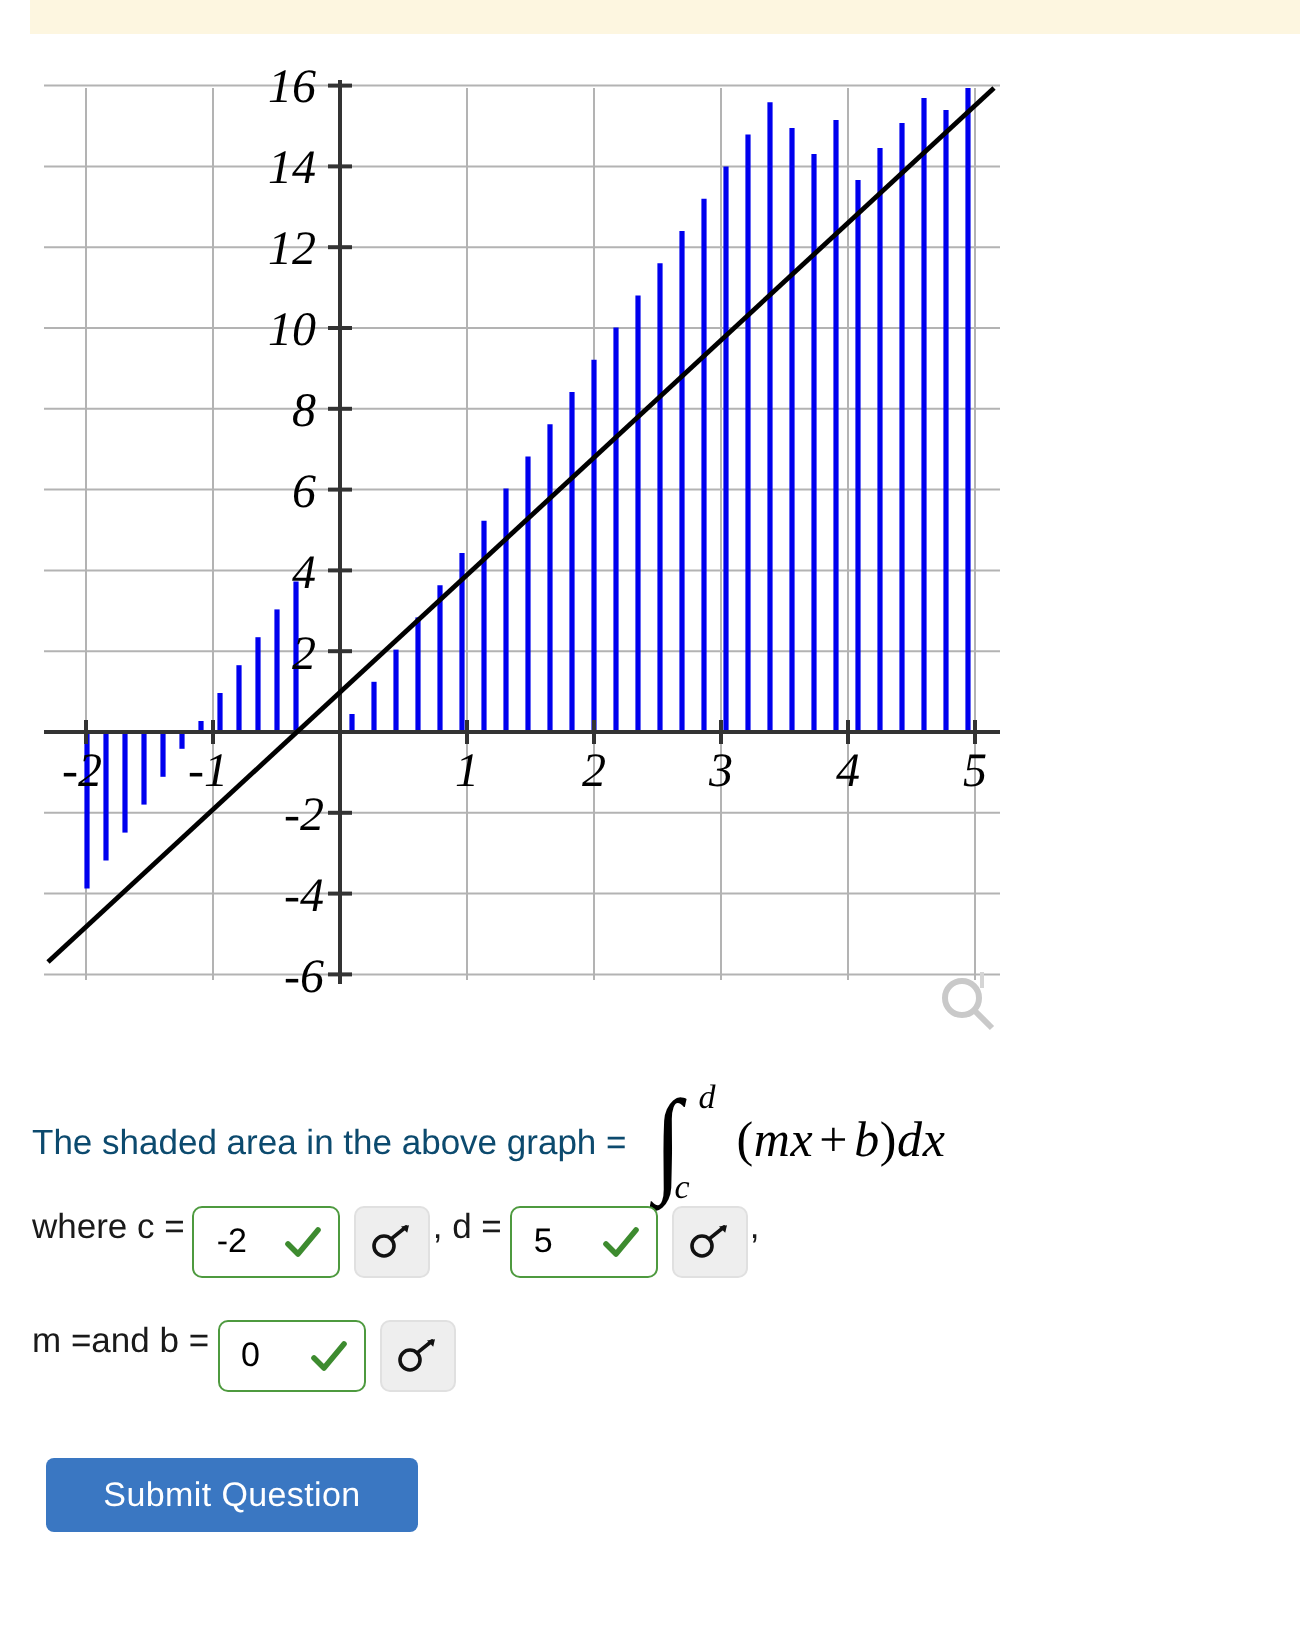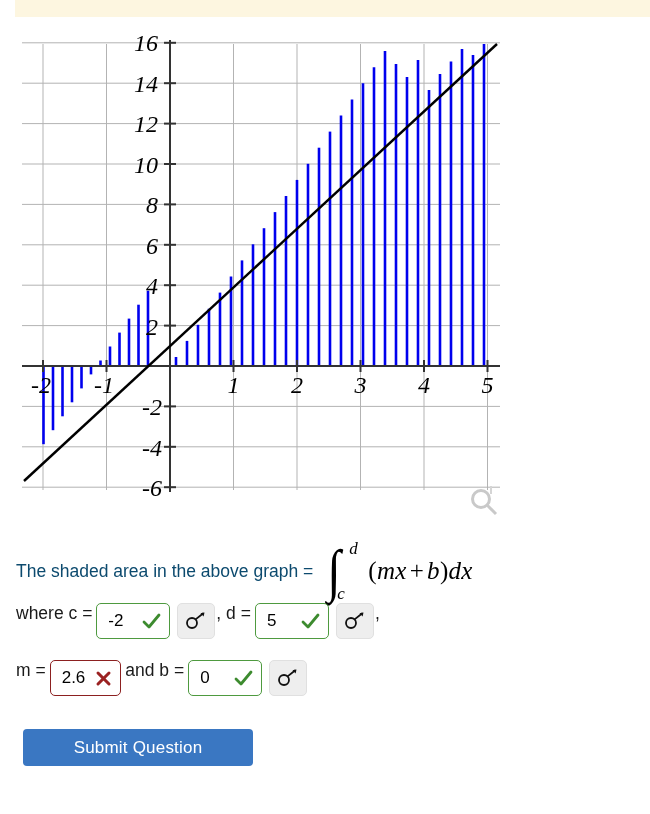--- a/index.html
+++ b/index.html
@@ -169,21 +169,21 @@
     margin-right: 1px;
     box-sizing: border-box;
   }
   .key-btn svg { display: block; }
 
   
   .submit-btn {
     position: absolute;
     left: 23px;
     top: 729px;
-    width: 230px;
+    width: 186px;
     height: 37px;
     background: #3a77c2;
     border: none;
     border-radius: 4px;
     color: #ffffff;
     font-family: "Liberation Sans", sans-serif;
     font-size: 17px;
     letter-spacing: 0.2px;
     cursor: pointer;
     padding: 0;
@@ -378,29 +378,20 @@
       <path d="M15.5 1.2 L19.5 0.6 L18.6 4.4 Z" fill="#111"></path>
     </svg>
   </span>
 
   <span class="lbl">,</span>
 </div>
 
 <div class="ans-row row-m-b">
   <span class="lbl">m =</span>
 
-  <span class="field incorrect">
-    <span class="val">2.6</span>
-    <span class="mark">
-      <svg width="17" height="17" viewBox="0 0 17 17">
-        <line x1="3" y1="3" x2="14" y2="14" stroke="#9b2222" stroke-width="3" stroke-linecap="round"></line>
-        <line x1="14" y1="3" x2="3" y2="14" stroke="#9b2222" stroke-width="3" stroke-linecap="round"></line>
-      </svg>
-    </span>
-  </span>
 
   <span class="lbl">and b =</span>
 
   <span class="field correct">
     <span class="val">0</span>
     <span class="mark">
       <svg width="19" height="17" viewBox="0 0 19 17">
         <polyline points="2,9 7,14 17,2" fill="none" stroke="#3d8b2f" stroke-width="2.8" stroke-linecap="round" stroke-linejoin="round"></polyline>
       </svg>
     </span>

